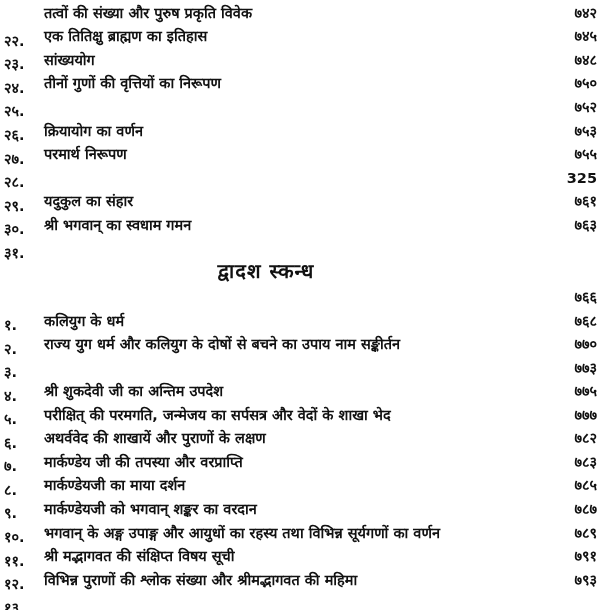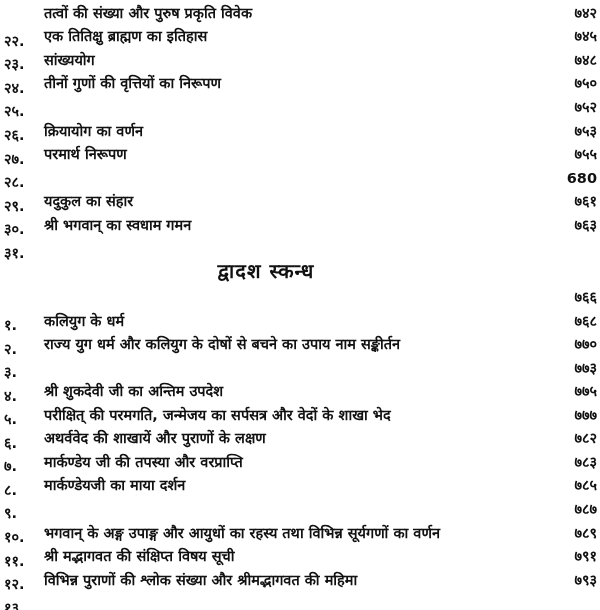--- a/index.html
+++ b/index.html
@@ -55,21 +55,21 @@
     <span class="toc-title">क्रियायोग का वर्णन</span>
     <span class="toc-page">७५३</span>
   </div>
   <div class="toc-row" style="top:143px;">
     <span class="toc-num">२८.</span>
     <span class="toc-title">परमार्थ निरूपण</span>
     <span class="toc-page">७५५</span>
   </div>
   <div class="toc-row" style="top:167px;">
     <span class="toc-num">२९.</span>
-    <span class="toc-page">680</span>
+    <span class="toc-page">325</span>
   </div>
   <div class="toc-row" style="top:190px;">
     <span class="toc-num">३०.</span>
     <span class="toc-title">यदुकुल का संहार</span>
     <span class="toc-page">७६१</span>
   </div>
   <div class="toc-row" style="top:214px;">
     <span class="toc-num">३१.</span>
     <span class="toc-title">श्री भगवान् का स्वधाम गमन</span>
     <span class="toc-page">७६३</span>
@@ -117,20 +117,21 @@
     <span class="toc-title">मार्कण्डेय जी की तपस्या और वरप्राप्ति</span>
     <span class="toc-page">७८३</span>
   </div>
   <div class="toc-row" style="top:474px;">
     <span class="toc-num">९.</span>
     <span class="toc-title">मार्कण्डेयजी का माया दर्शन</span>
     <span class="toc-page">७८५</span>
   </div>
   <div class="toc-row" style="top:498px;">
     <span class="toc-num">१०.</span>
+    <span class="toc-title">मार्कण्डेयजी को भगवान् शङ्कर का वरदान</span>
     <span class="toc-page">७८७</span>
   </div>
   <div class="toc-row" style="top:522px;">
     <span class="toc-num">११.</span>
     <span class="toc-title">भगवान् के अङ्ग उपाङ्ग और आयुधों का रहस्य तथा विभिन्न सूर्यगणों का वर्णन</span>
     <span class="toc-page">७८९</span>
   </div>
   <div class="toc-row" style="top:545px;">
     <span class="toc-num">१२.</span>
     <span class="toc-title">श्री मद्भागवत की संक्षिप्त विषय सूची</span>

